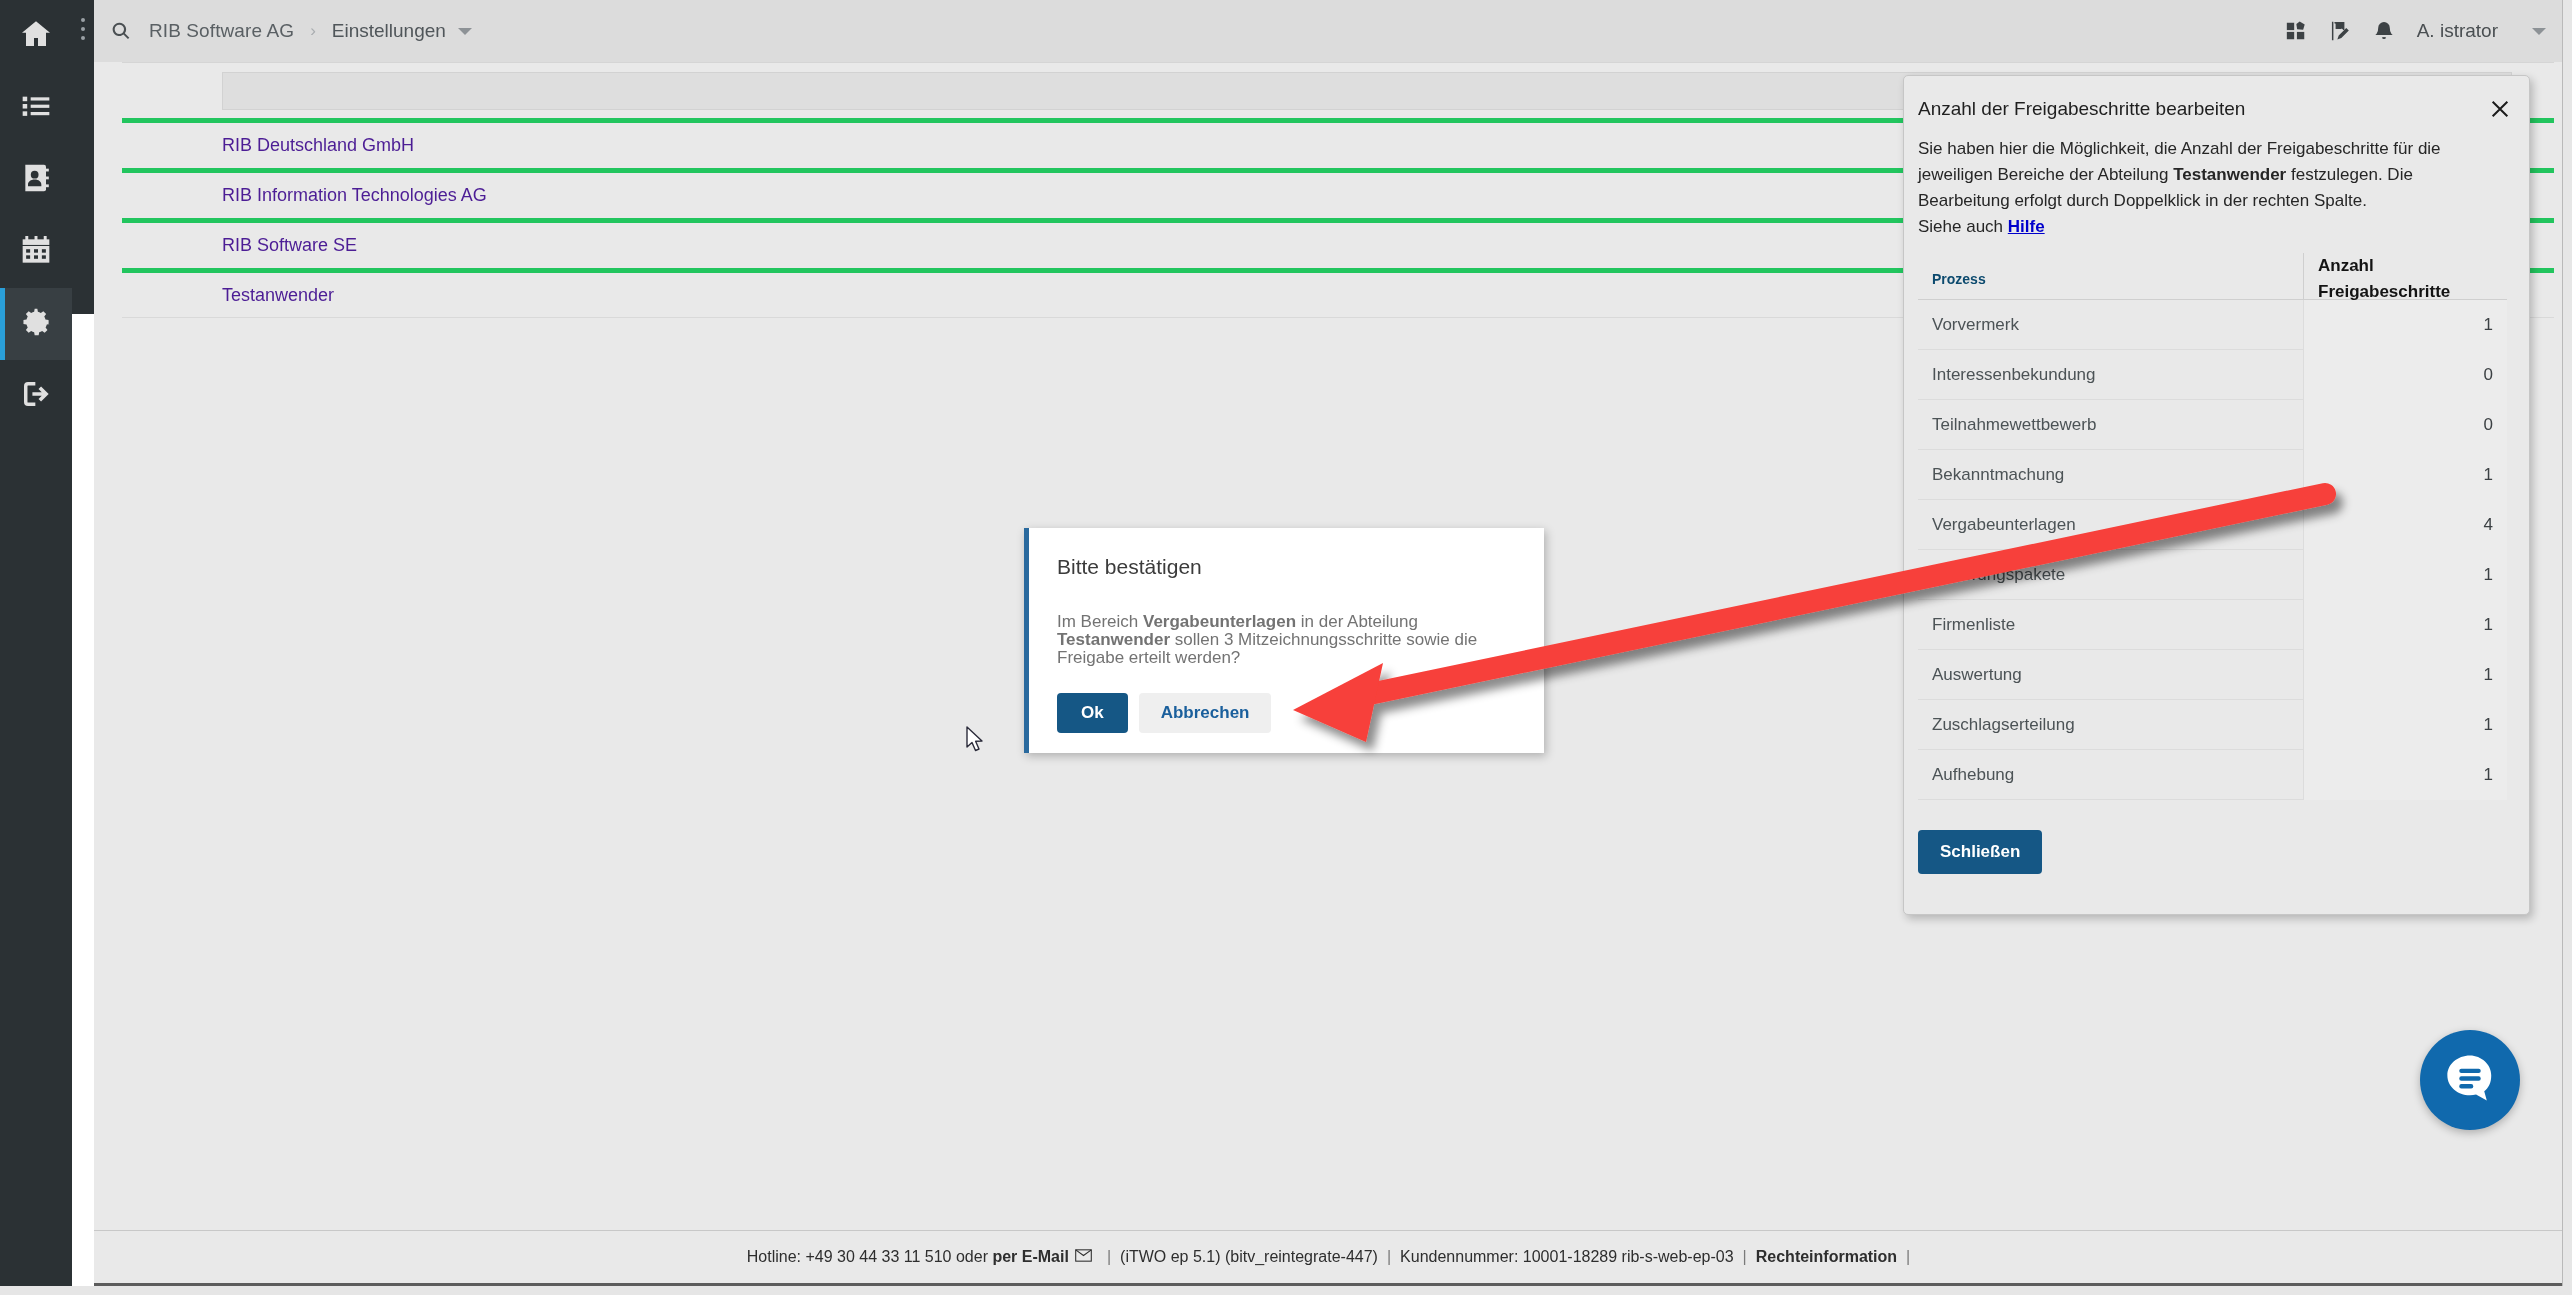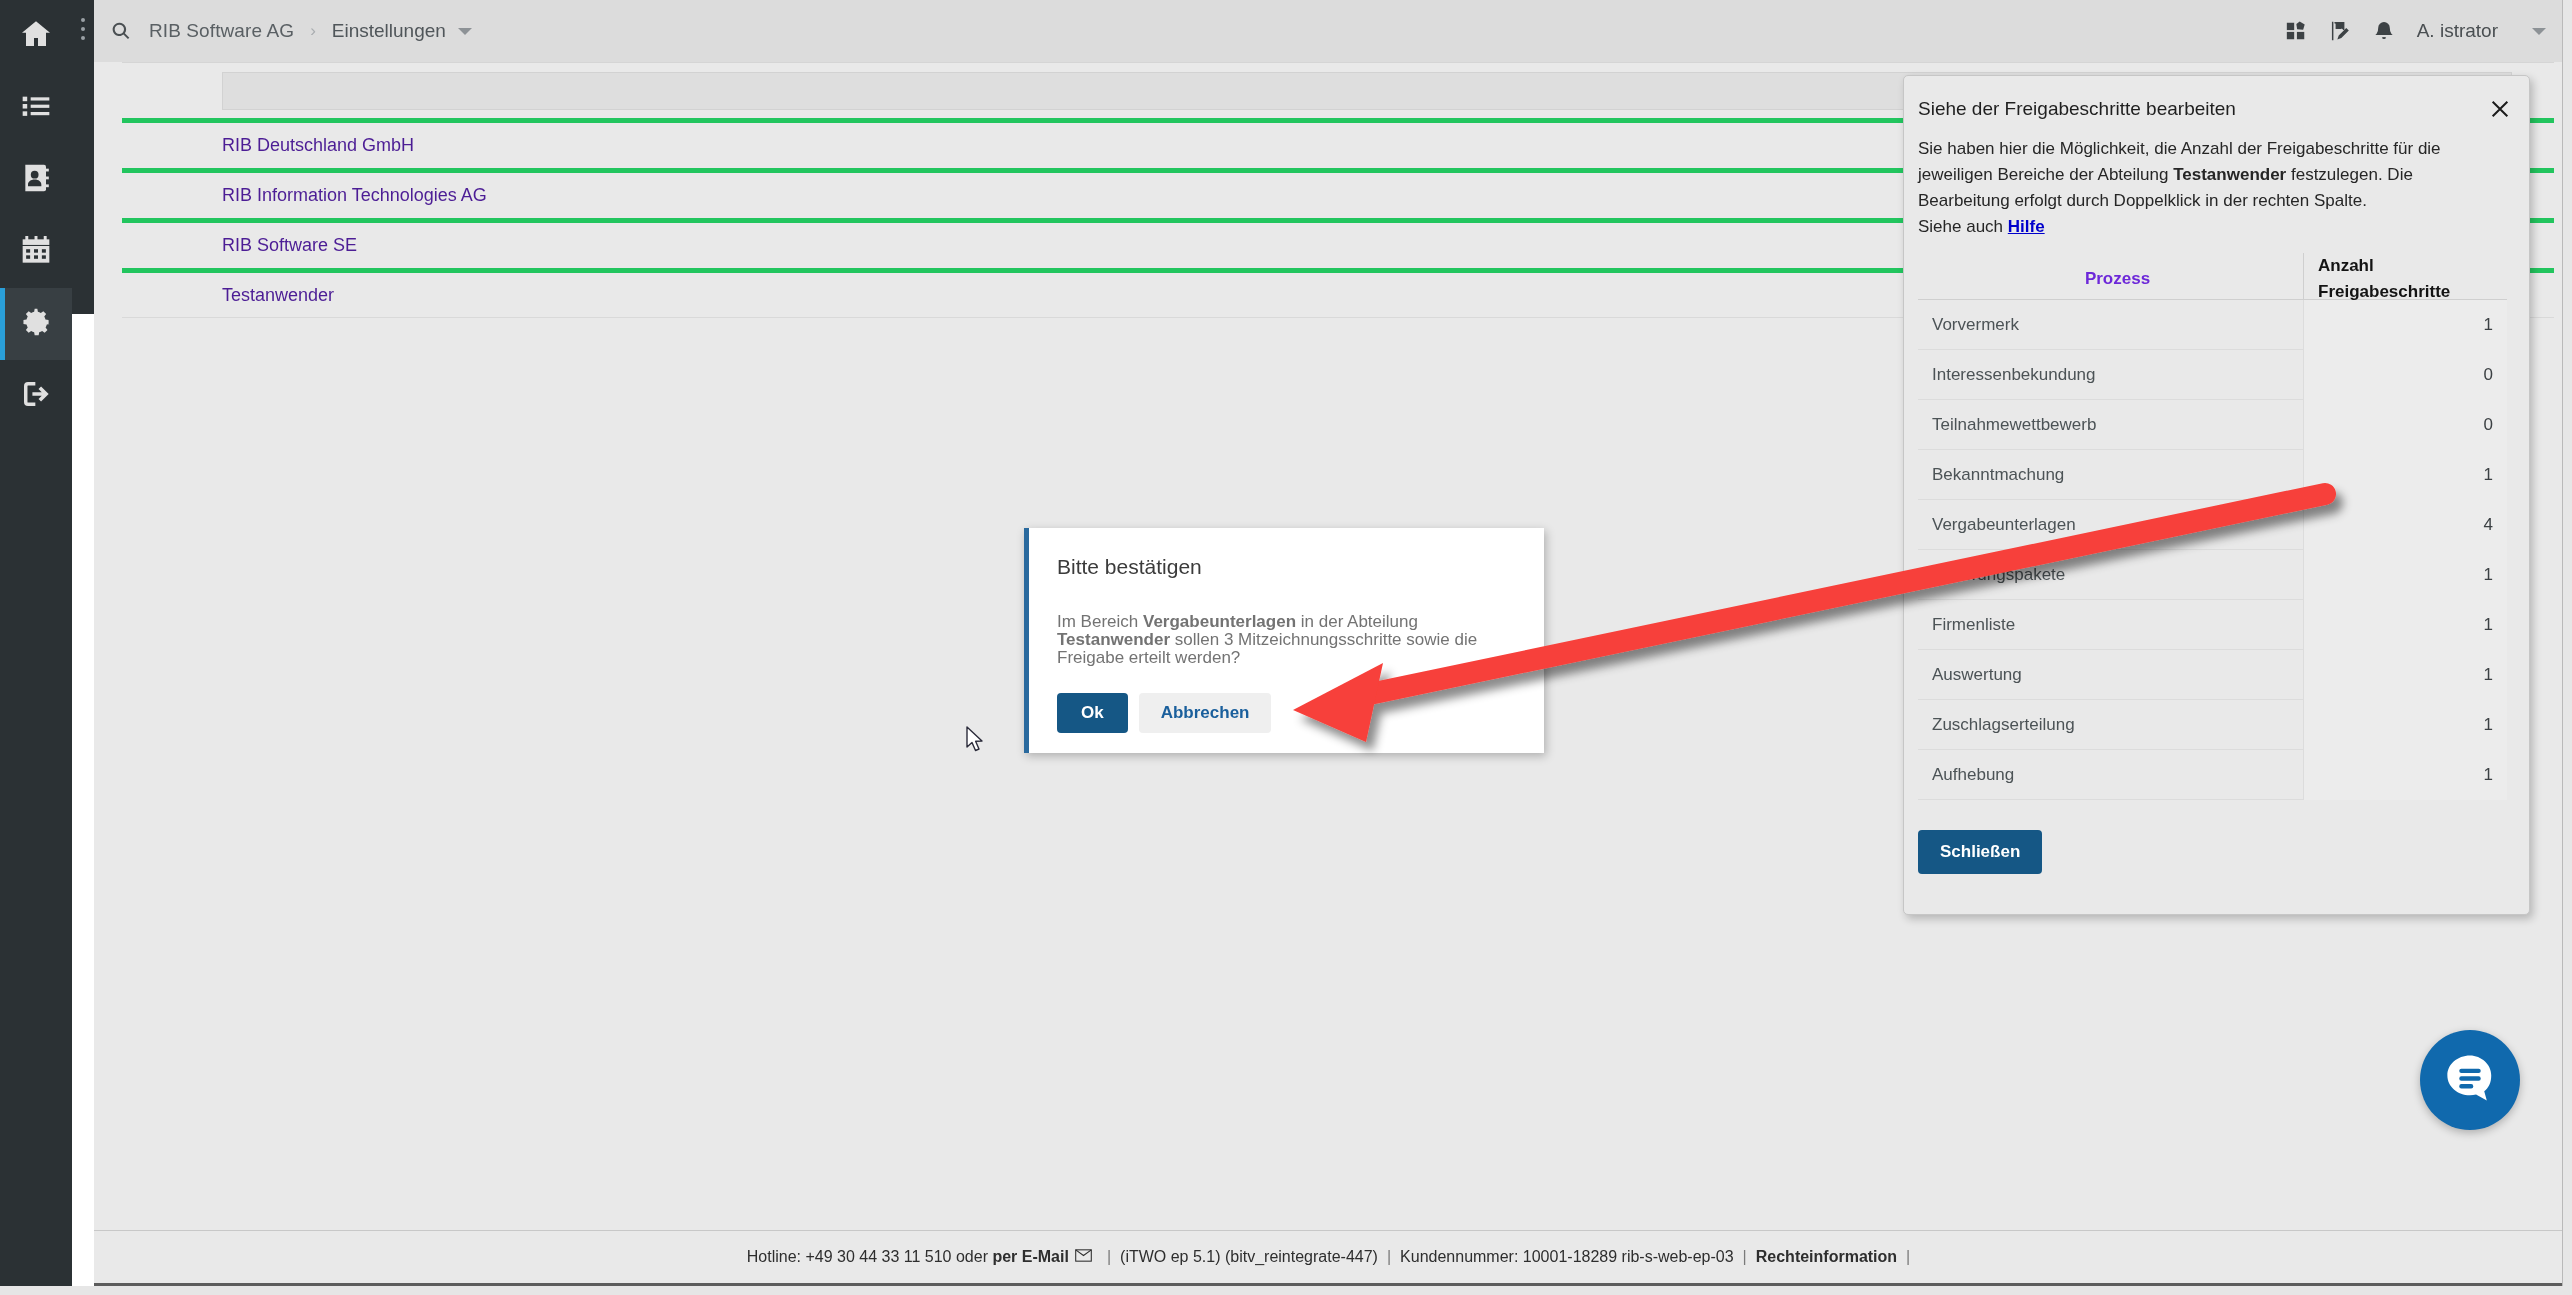--- a/index.html
+++ b/index.html
@@ -162,21 +162,21 @@
   }
   .panel-body b { font-weight: bold; }
   .panel-body a { color: #0000cc; font-weight: bold; }
   .thead {
     display: flex; margin-top: 18px;
     border-bottom: 1px solid #cfcfcf;
     height: 42px; align-items: center;
   }
   .th-a {
     width: 385px; padding-left: 14px;
-    font-size: 17px; font-weight: bold; color: #6d28d9; text-align: center;
+    font-size: 14px; font-weight: bold; color: #0c4a6e;
   }
   .th-b {
     flex: 1; padding-left: 14px;
     font-size: 17px; font-weight: bold; color: #141414;
     border-left: 1px solid #cfcfcf;
   }
   .trow {
     display: flex; height: 50px; align-items: center;
     border-bottom: 1px solid #dcdcdc;
     cursor: pointer;
@@ -408,21 +408,21 @@
     <span class="sep">|</span>
     <span>(iTWO ep 5.1) (bitv_reintegrate-447)</span>
     <span class="sep">|</span>
     <span>Kundennummer: 10001-18289 rib-s-web-ep-03</span>
     <span class="sep">|</span>
     <b>Rechteinformation</b>
     <span class="sep">|</span>
   </div>
 
   <div class="panel">
-    <div class="panel-title">Siehe der Freigabeschritte bearbeiten</div>
+    <div class="panel-title">Anzahl der Freigabeschritte bearbeiten</div>
     <div class="panel-close">
       <svg viewBox="0 0 24 24" stroke-width="2.2" fill="none">
           <path d="M4 4l16 16M20 4L4 20"></path>
         </svg>
     </div>
     <div class="panel-body">
       <span>Sie haben hier die Möglichkeit, die Anzahl der Freigabeschritte für die jeweiligen Bereiche der Abteilung </span><b>Testanwender</b><span> festzulegen. Die Bearbeitung erfolgt durch Doppelklick in der rechten Spalte.</span><br>
       <span>Siehe auch </span><a href="#">Hilfe</a>
 
       <div class="thead">

